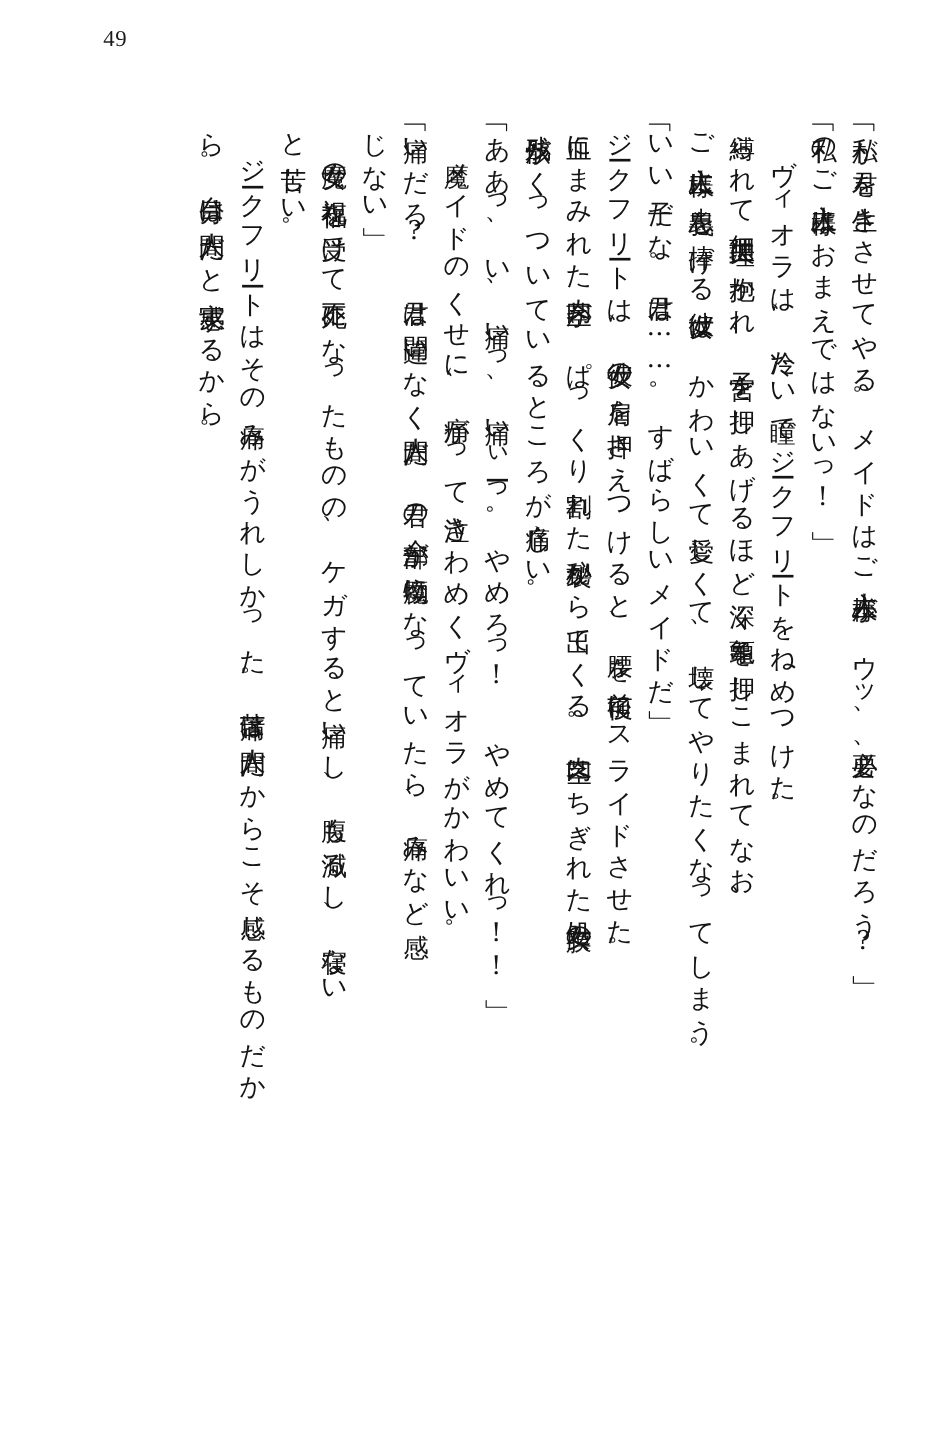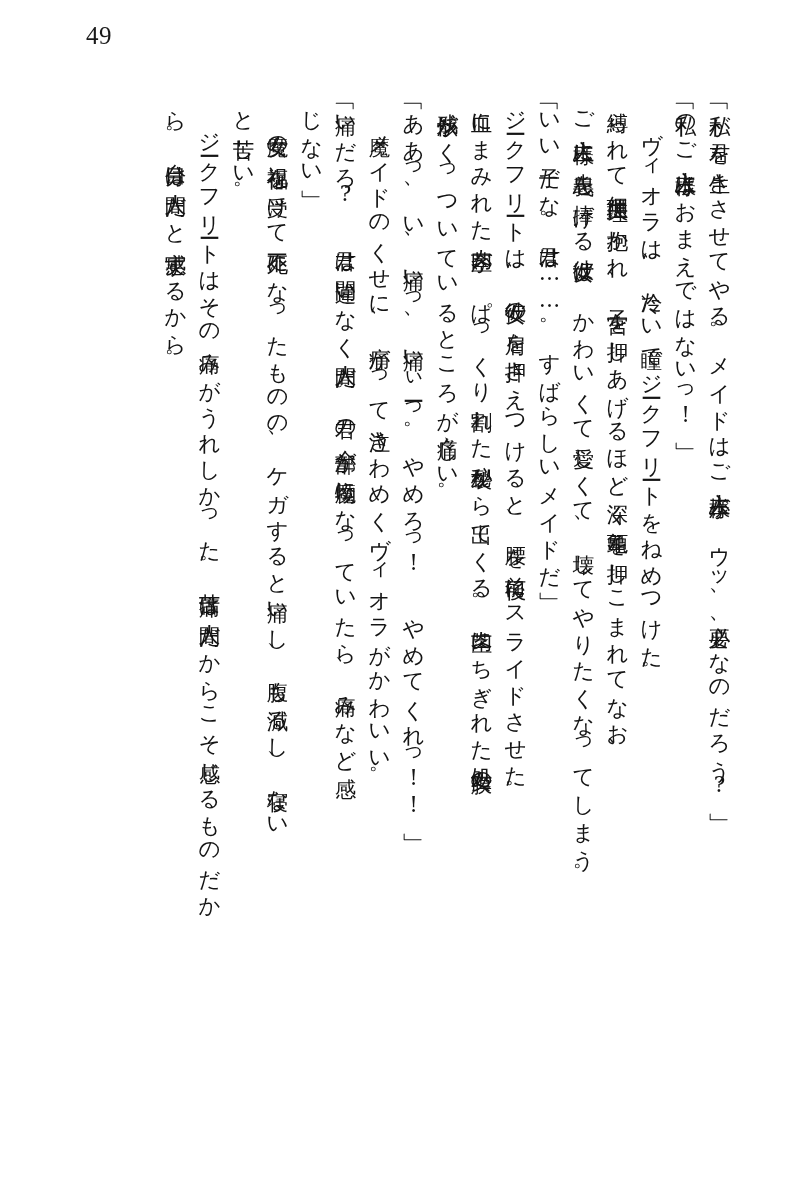--- a/index.html
+++ b/index.html
@@ -15,21 +15,21 @@
     position: relative;
     width: 792px;
     height: 1200px;
     background: #ffffff;
     overflow: hidden;
   }
   .page-number {
     position: absolute;
     top: 22px;
     left: 86px;
-    font-size: 25px;
+    font-size: 19px;
     font-family: "Liberation Serif", "DejaVu Serif", serif;
     color: #1a1a1a;
     letter-spacing: 0.5px;
     text-align: right;
   }
   
   .body-text {
     position: absolute;
     top: 96px;
     right: 62px;

